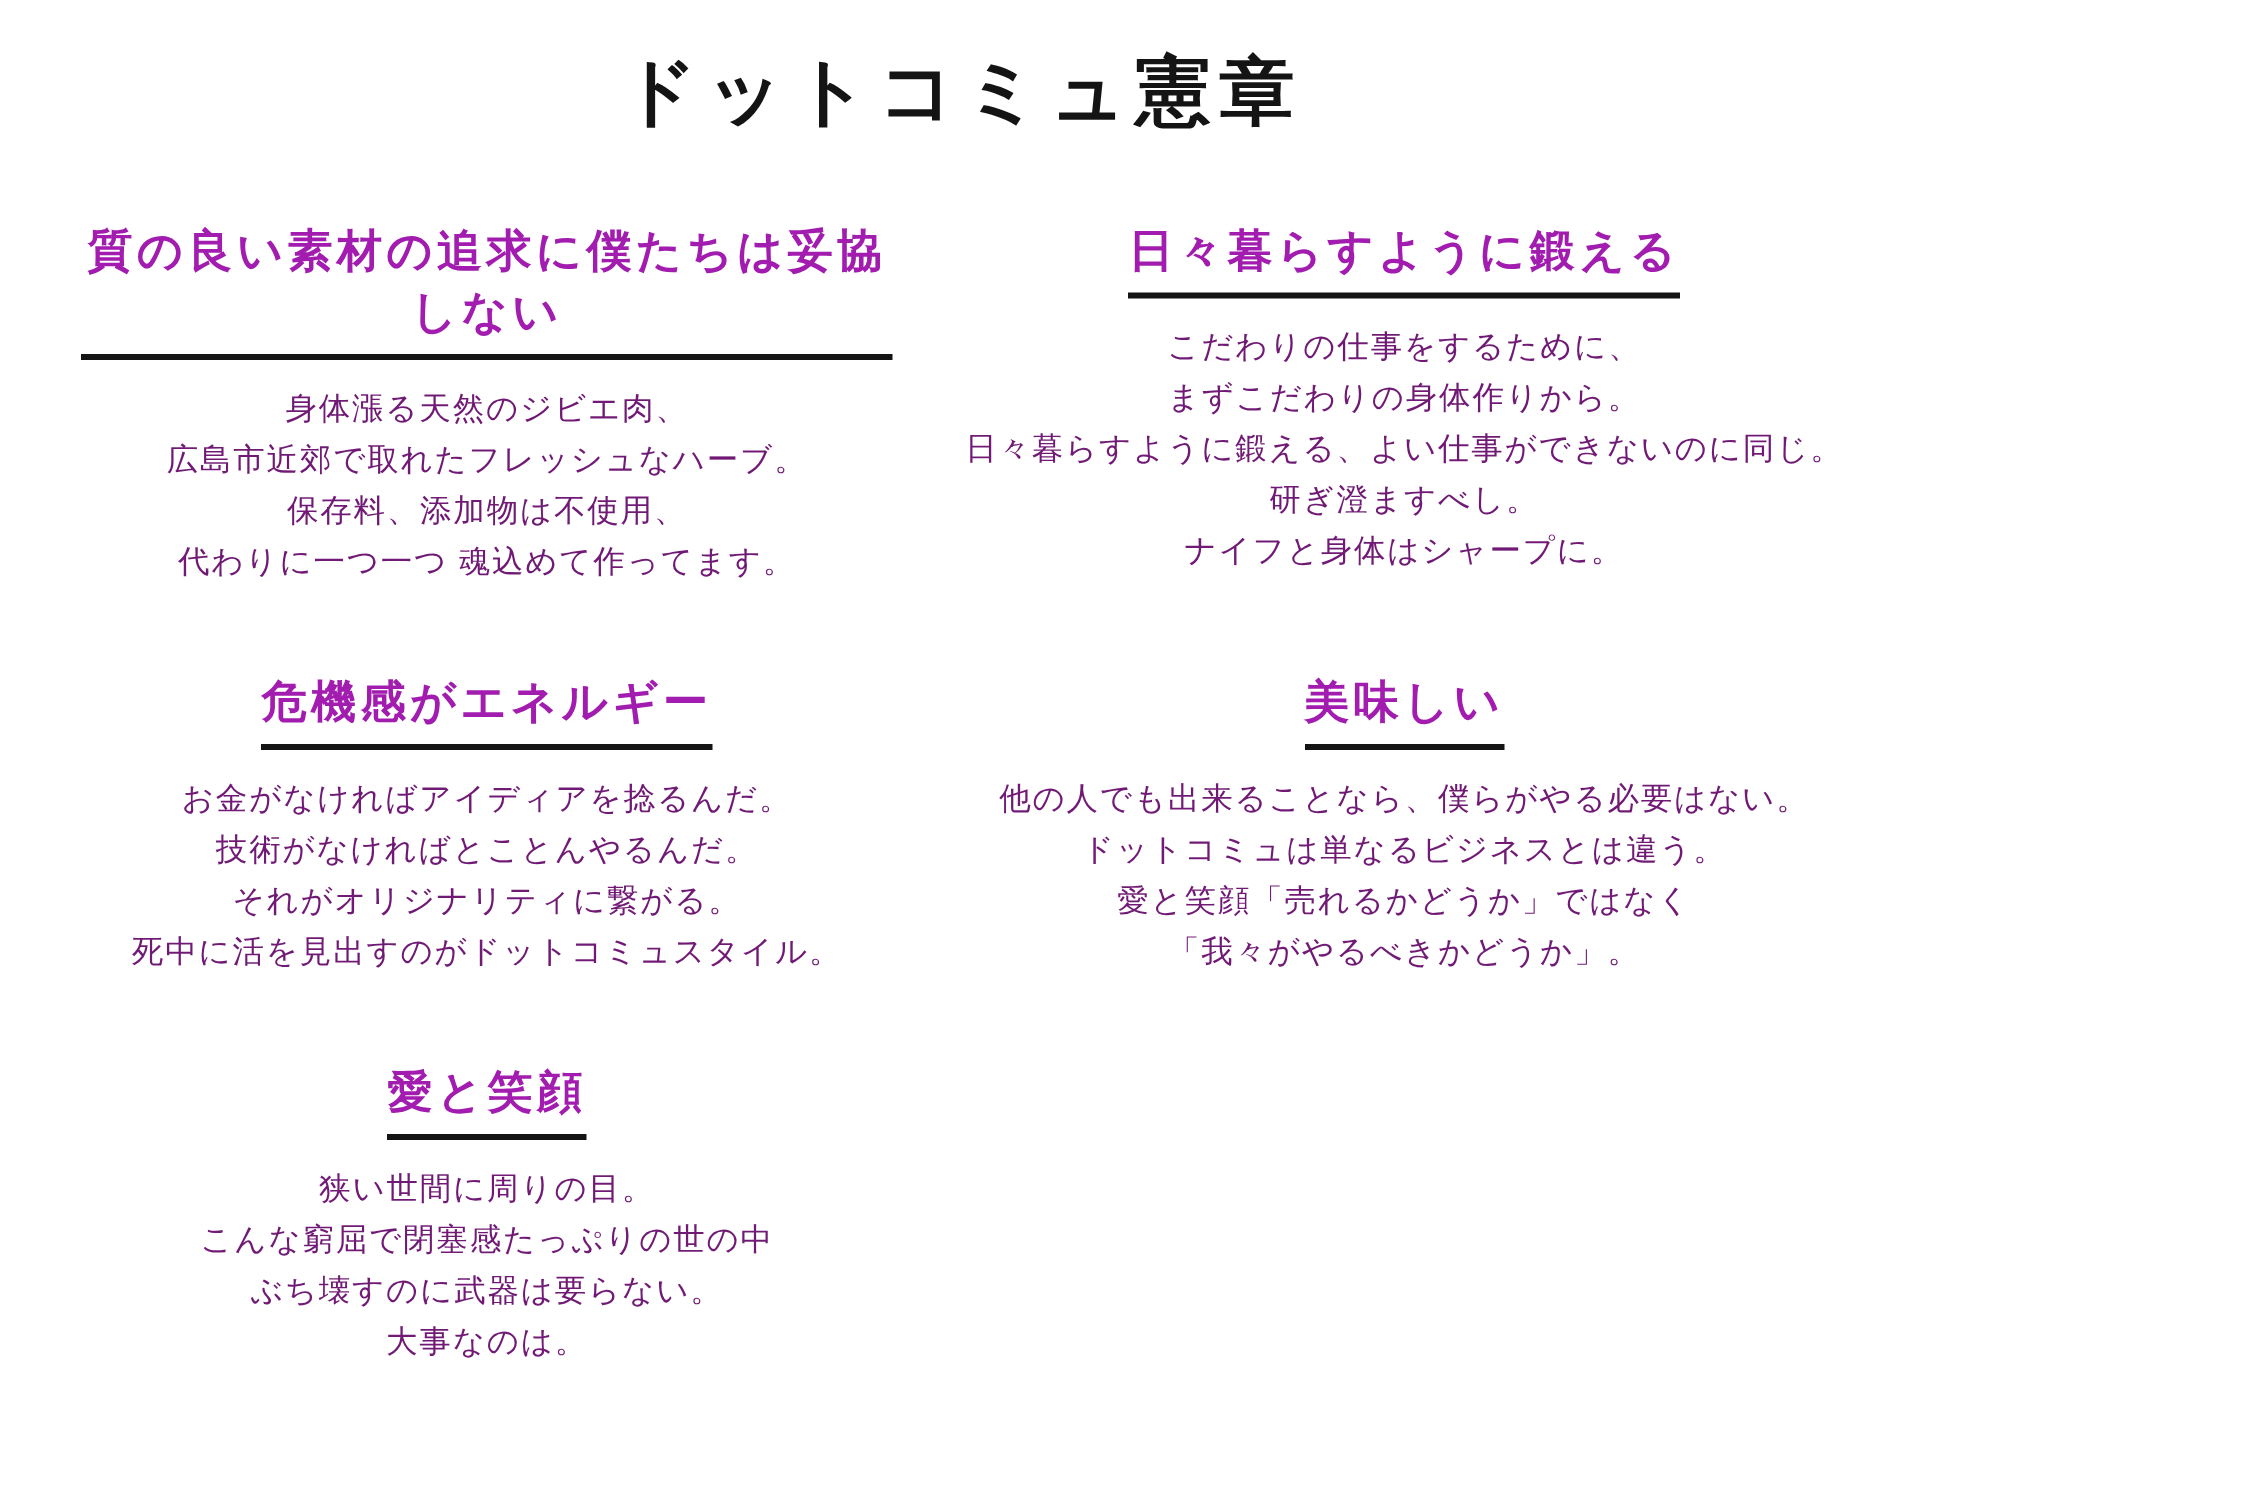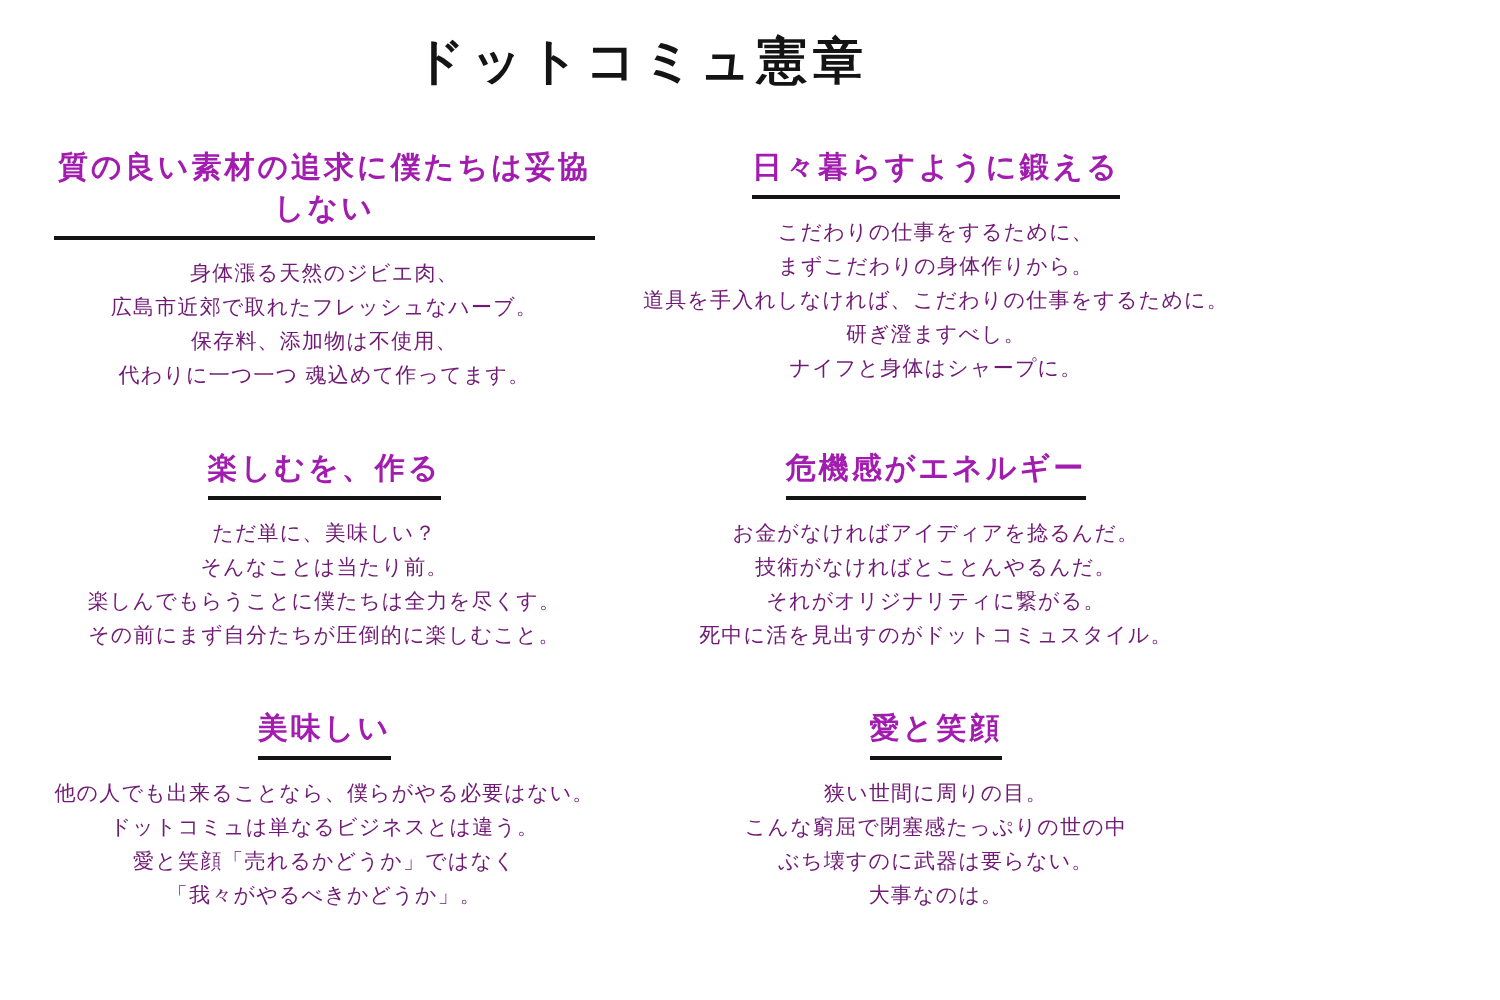--- a/index.html
+++ b/index.html
@@ -83,35 +83,26 @@
         <span class="line">保存料、添加物は不使用、</span>
         <span class="line">代わりに一つ一つ 魂込めて作ってます。</span>
       </div>
     </div>
 
     <div class="section">
       <div class="section-heading">日々暮らすように鍛える</div>
       <div class="section-body">
         <span class="line">こだわりの仕事をするために、</span>
         <span class="line">まずこだわりの身体作りから。</span>
-        <span class="line">道具を手入れしなければ、こだわりの仕事をするために。</span>
+        <span class="line">日々暮らすように鍛える、よい仕事ができないのに同じ。</span>
         <span class="line">研ぎ澄ますべし。</span>
         <span class="line">ナイフと身体はシャープに。</span>
       </div>
     </div>
 
-    <div class="section">
-      <div class="section-heading">楽しむを、作る</div>
-      <div class="section-body">
-        <span class="line">ただ単に、美味しい？</span>
-        <span class="line">そんなことは当たり前。</span>
-        <span class="line">楽しんでもらうことに僕たちは全力を尽くす。</span>
-        <span class="line">その前にまず自分たちが圧倒的に楽しむこと。</span>
-      </div>
-    </div>
 
     <div class="section">
       <div class="section-heading">危機感がエネルギー</div>
       <div class="section-body">
         <span class="line">お金がなければアイディアを捻るんだ。</span>
         <span class="line">技術がなければとことんやるんだ。</span>
         <span class="line">それがオリジナリティに繋がる。</span>
         <span class="line">死中に活を見出すのがドットコミュスタイル。</span>
       </div>
     </div>

